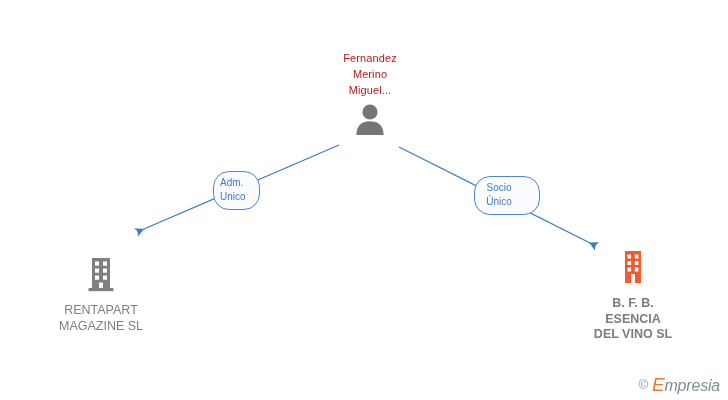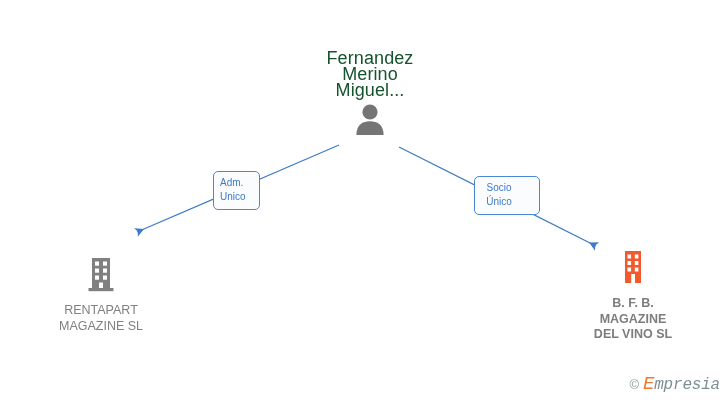--- a/index.html
+++ b/index.html
@@ -29,23 +29,23 @@
 
   
   .person-node {
     position: absolute;
     left: 300px;
     top: 50px;
     width: 140px;
     text-align: center;
   }
   .person-name {
-    font-size: 18px;
+    font-size: 11px;
     line-height: 16px;
-    color: #14532d;
+    color: #b91c1c;
     letter-spacing: 0.1px;
     white-space: pre-line;
   }
   .person-icon {
     margin-top: 5px;
     display: block;
     text-align: center;
   }
 
   
@@ -70,21 +70,21 @@
     font-weight: bold;
     color: #7d7d7d;
   }
 
   
   .rel-chip {
     position: absolute;
     box-sizing: border-box;
     background: #fbfcfe;
     border: 1px solid #4a87d8;
-    border-radius: 5px;
+    border-radius: 16px;
     color: #3d7ac9;
     font-size: 10px;
     line-height: 14px;
     text-align: center;
     padding: 4px 22px 5px 6px;
     white-space: pre-line;
     z-index: 5;
   }
   .rel-chip.adm   { left: 213px; top: 171px; width: 47px; }
   .rel-chip.socio { left: 474px; top: 176px; width: 66px; }
@@ -98,21 +98,21 @@
     align-items: center;
     gap: 4px;
     user-select: none;
   }
   .wm-c {
     font-size: 13px;
     color: #8a9a9e;
     line-height: 1;
   }
   .wm-word {
-    font-family: Liberation Mono, monospace;
+    font-family: Liberation Sans, sans-serif;
     font-style: italic;
     font-size: 16px;
     line-height: 1;
     color: #7e8f94;
     letter-spacing: -0.2px;
   }
   .wm-word .wm-e {
     color: #f0792e;
     font-size: 19px;
   }
@@ -178,21 +178,21 @@
         <rect x="11.5" y="4.5" width="3.6" height="4" fill="#ffffff"></rect>
         <rect x="18.8" y="4.5" width="3.6" height="4" fill="#ffffff"></rect>
         <rect x="11.5" y="11" width="3.6" height="4" fill="#ffffff"></rect>
         <rect x="18.8" y="11" width="3.6" height="4" fill="#ffffff"></rect>
         <rect x="11.5" y="17.5" width="3.6" height="4" fill="#ffffff"></rect>
         <rect x="18.8" y="17.5" width="3.6" height="4" fill="#ffffff"></rect>
         <rect x="15.2" y="24" width="3.8" height="9" fill="#ffffff"></rect>
       </svg>
     </span>
     <div class="company-label bold">B.  F. B.
-MAGAZINE
+ESENCIA
 DEL VINO SL</div>
   </div>
 
   <div class="watermark">
     <span class="wm-c">©</span>
     <span class="wm-word"><span class="wm-e">E</span><span>mpresia</span></span>
   </div>
 
 </div>
 

